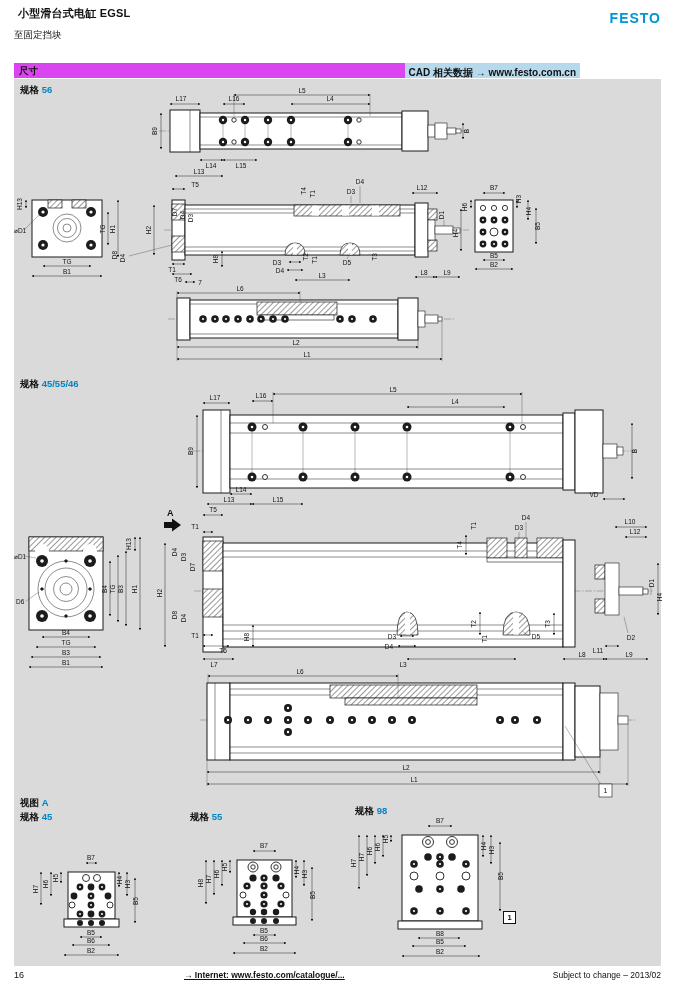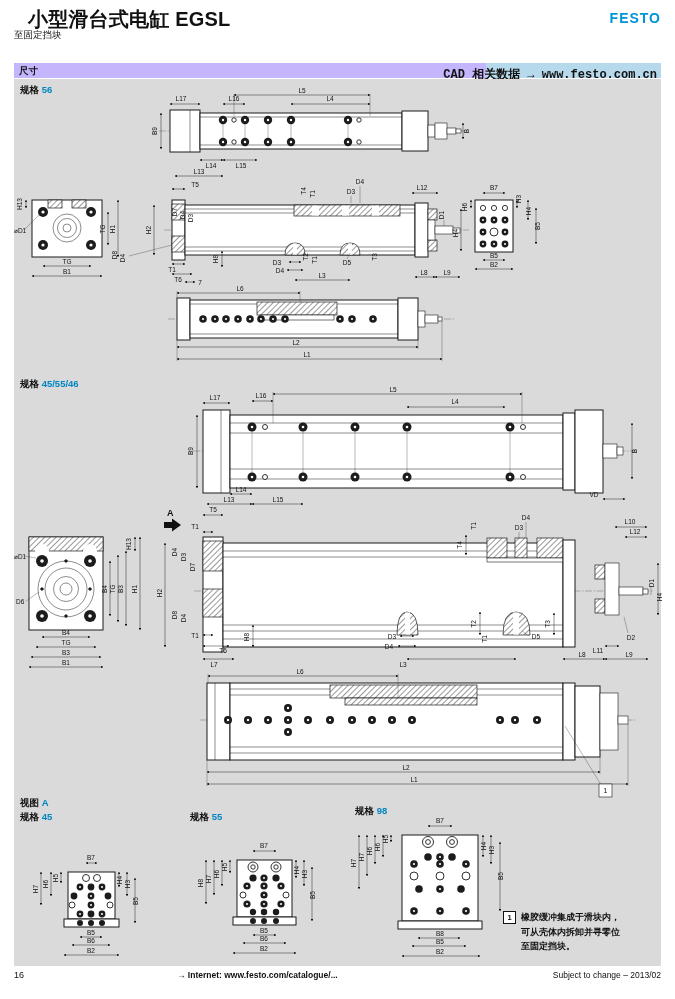--- a/index.html
+++ b/index.html
@@ -1,45 +1,45 @@
 <!DOCTYPE html>
 <html><head>
 <meta charset="utf-8">
 <style>
   html,body{margin:0;padding:0;background:#fff;}
   .page{position:relative;width:675px;height:999px;background:#fff;overflow:hidden;
         font-family:"Liberation Sans",sans-serif;color:#111;}
-  .title{position:absolute;left:28px;top:6px;font-size:20px;font-weight:bold;letter-spacing:.2px;}
+  .title{position:absolute;left:18px;top:6px;font-size:11px;font-weight:bold;letter-spacing:.2px;}
   .subtitle{position:absolute;left:14px;top:29px;font-size:9.5px;}
   .logo{position:absolute;right:14px;top:10px;font-size:14px;font-weight:800;letter-spacing:1px;color:#0094d8;}
-  .secbar{position:absolute;left:14px;top:63px;width:647px;height:15px;background:#c4b5fd;}
+  .secbar{position:absolute;left:14px;top:63px;width:566px;height:15px;background:#d946ef;}
   .secbar .t{position:absolute;left:5px;top:2px;font-size:9.5px;font-weight:bold;}
   .cadseg{position:absolute;right:0;top:0;width:175px;height:15px;background:#b7d9ec;}
-  .cadseg span{position:absolute;right:4px;top:2.5px;font-size:12px;font-weight:bold;white-space:nowrap;font-family:Liberation Mono, monospace;}
+  .cadseg span{position:absolute;right:4px;top:2.5px;font-size:10px;font-weight:bold;white-space:nowrap;}
   .canvas{position:absolute;left:14px;top:79px;width:647px;height:887px;background:#dadada;}
   .slabel{position:absolute;font-size:9.5px;font-weight:bold;white-space:nowrap;}
   .slabel .num{color:#0085c2;}
   svg{position:absolute;overflow:visible;}
   svg text{font-family:"Liberation Sans",sans-serif;font-size:6.5px;fill:#111;}
   .lt{stroke:#1a1a1a;stroke-width:.5;fill:none}
   .wf{fill:#fff;stroke:#1a1a1a;stroke-width:1}
   .wf2{fill:#fff;stroke:#1a1a1a;stroke-width:.6}
   .hf{fill:url(#hat);stroke:#1a1a1a;stroke-width:.7}
   .dim{stroke:#111;stroke-width:.45;fill:none;marker-start:url(#ar);marker-end:url(#ar)}
   .ex{stroke:#333;stroke-width:.35;fill:none}
   .cl{stroke:#555;stroke-width:.4;stroke-dasharray:7 1.5 1.5 1.5;fill:none}
   .hd{fill:#1c1c1c}.hc{fill:#fff}
   .rg{fill:#fff;stroke:#1c1c1c;stroke-width:.9}
   .fnote{position:absolute;left:503px;top:910px;width:165px;display:flex;gap:5px;font-size:9px;font-weight:bold;}
   .fnote .box{width:11px;height:11px;border:1px solid #111;background:#fff;text-align:center;
               line-height:11px;font-size:7.5px;flex:0 0 auto;margin-top:1px;}
   .fnote .lines div{line-height:14.5px;white-space:nowrap;}
   .footer{position:absolute;left:0;top:970px;width:675px;font-size:8.5px;}
   .footer .pg{position:absolute;left:14px;top:0;font-size:9px;}
-  .footer .lnk{position:absolute;left:177px;top:0;font-weight:bold;}
+  .footer .lnk{position:absolute;left:184px;top:0;font-weight:bold;text-decoration:underline;}
   .footer .chg{position:absolute;right:14px;top:0;}
 </style>
 </head>
 <body>
 
 <div class="page">
 
   <svg width="0" height="0" style="position:absolute">
     <defs>
       <pattern id="hat" patternUnits="userSpaceOnUse" width="4" height="4" patternTransform="rotate(45)">
@@ -781,25 +781,20 @@
         <text x="92" y="120" text-anchor="middle">B8</text>
       <line class="dim" x1="64" y1="130" x2="118" y2="130"></line>
         <text x="92" y="128" text-anchor="middle">B5</text>
       <line class="dim" x1="54" y1="140" x2="132" y2="140"></line>
         <text x="92" y="138" text-anchor="middle">B2</text>
     </g>
   </svg>
 
   <div class="fnote">
     <div class="box">1</div>
-    <div class="lines">
-      <div>橡胶缓冲集成于滑块内，</div>
-      <div>可从壳体内拆卸并寻零位</div>
-      <div>至固定挡块。</div>
-    </div>
   </div>
 
   <div class="footer">
     <span class="pg">16</span>
     <span class="lnk">→ Internet: www.festo.com/catalogue/...</span>
     <span class="chg">Subject to change – 2013/02</span>
   </div>
 
 </div>
 

